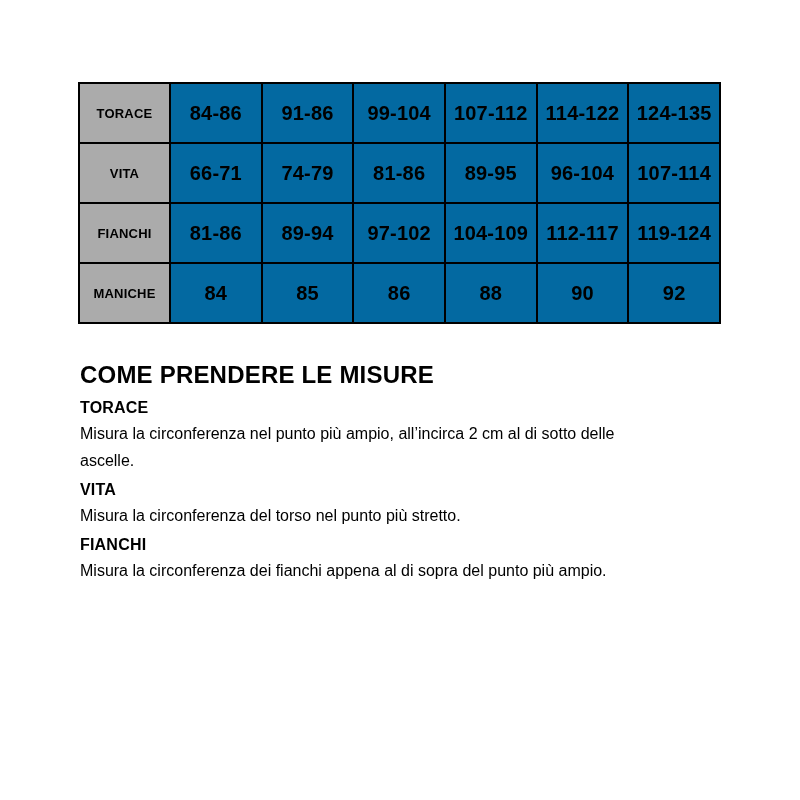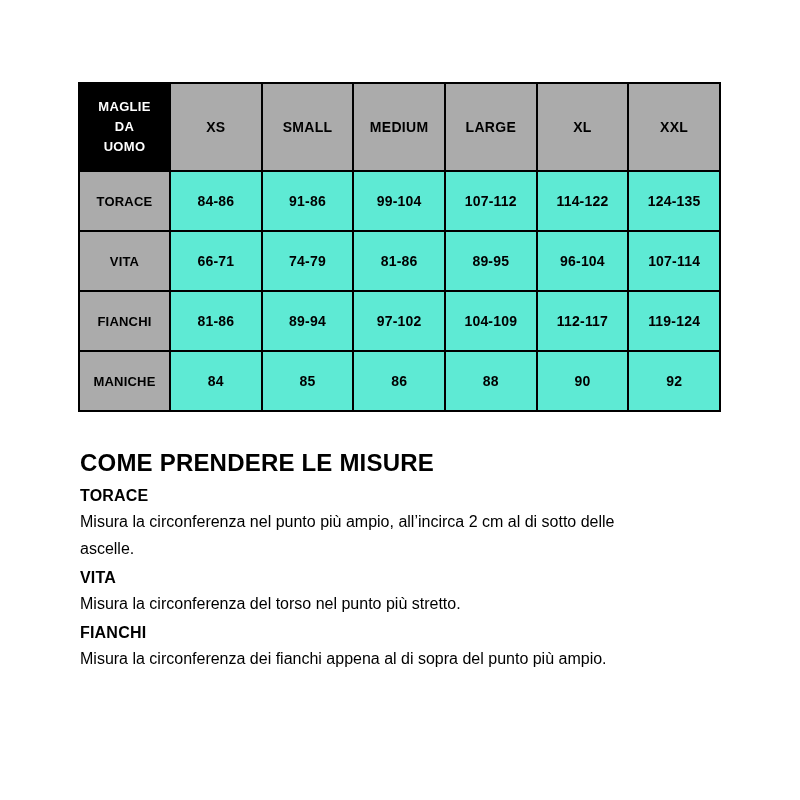--- a/index.html
+++ b/index.html
@@ -45,22 +45,22 @@
   }
   table.size-table th.corner {
     background: #000000;
     color: #ffffff;
     font-size: 13px;
     line-height: 20px;
     white-space: pre-line;
   }
   table.size-table td {
     height: 58px;
-    background: #5eead4;
-    font-size: 14px;
+    background: #0369a1;
+    font-size: 20px;
     letter-spacing: 0.2px;
   }
   table.size-table td.rowlabel {
     background: #ABABAB;
     font-size: 13px;
     letter-spacing: 0.2px;
   }
   h2.instructions-title {
     font-size: 24px;
     font-weight: bold;
@@ -90,31 +90,20 @@
     <colgroup>
       <col style="width:91px">
       <col>
         <col>
         <col>
         <col>
         <col>
         <col>
     </colgroup>
     <tbody>
-      <tr>
-        <th class="corner">MAGLIE
-DA
-UOMO</th>
-        <th>XS</th>
-        <th>SMALL</th>
-        <th>MEDIUM</th>
-        <th>LARGE</th>
-        <th>XL</th>
-        <th>XXL</th>
-      </tr>
       <tr>
         <td class="rowlabel">TORACE</td>
         <td>84-86</td>
         <td>91-86</td>
         <td>99-104</td>
         <td>107-112</td>
         <td>114-122</td>
         <td>124-135</td>
       </tr>
       <tr>

